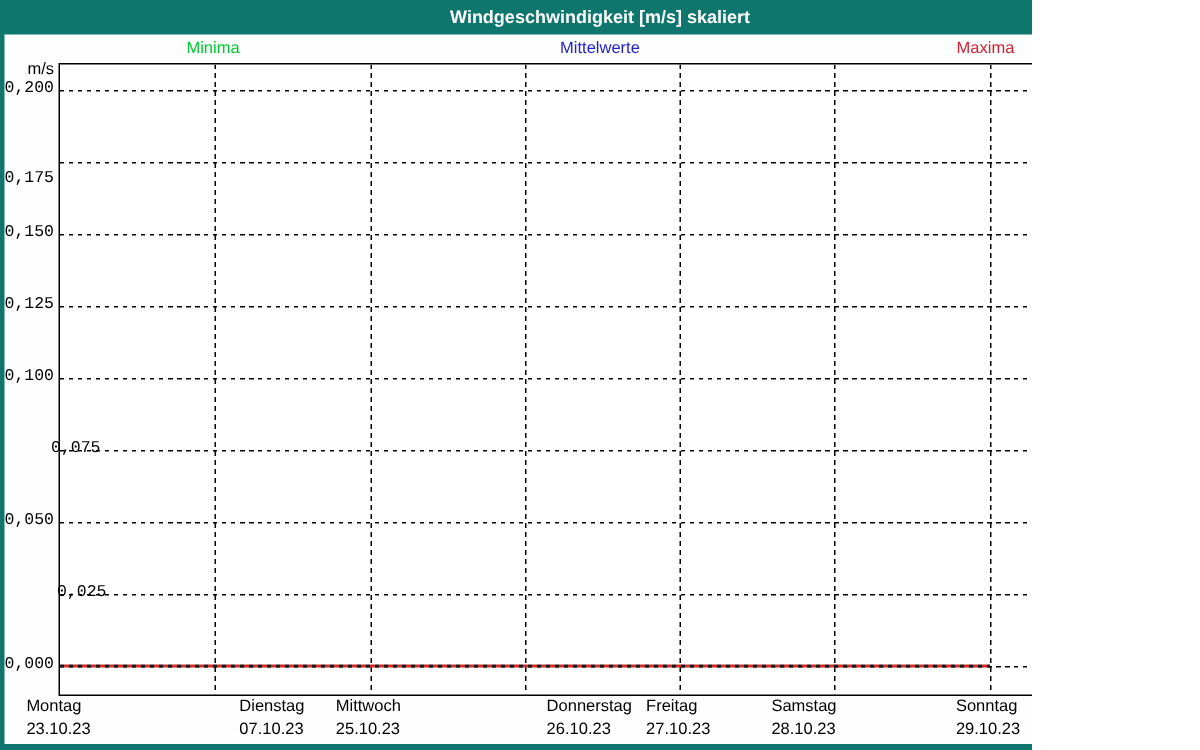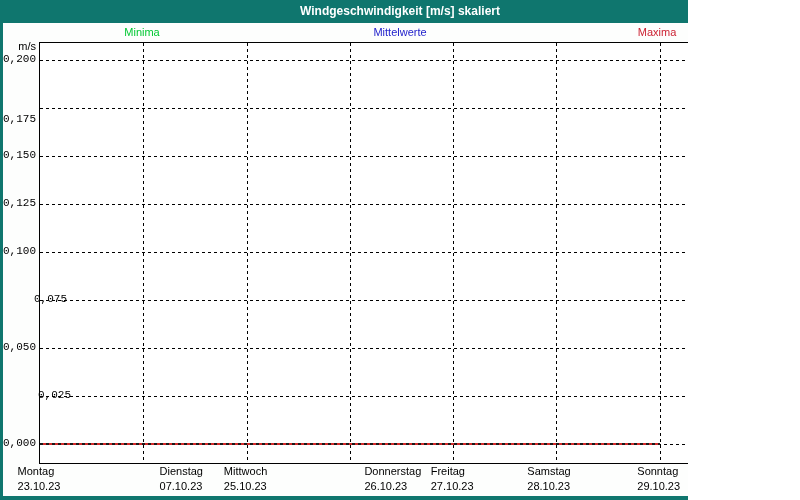--- a/index.html
+++ b/index.html
@@ -102,21 +102,21 @@
         <div>25.10.23</div>
       </div>
       <div class="x-day-label" style="left: 345.857px; margin-left: 44px;">
         <div>Donnerstag</div>
         <div>26.10.23</div>
       </div>
       <div class="x-day-label" style="left: 449.143px;">
         <div>Freitag</div>
         <div>27.10.23</div>
       </div>
-      <div class="x-day-label" style="left: 546px;">
+      <div class="x-day-label" style="left: 533px;">
         <div>Samstag</div>
         <div>28.10.23</div>
       </div>
       <div class="x-day-label" style="left: 655.714px;">
         <div>Sonntag</div>
         <div>29.10.23</div>
       </div>
       <div class="legend-label" style="left: 139px; color: rgb(0, 200, 50);">Minima</div>
       <div class="legend-label" style="left: 397px; color: rgb(34, 34, 204);">Mittelwerte</div>
       <div class="legend-label" style="left: 654px; color: rgb(204, 34, 51);">Maxima</div>

